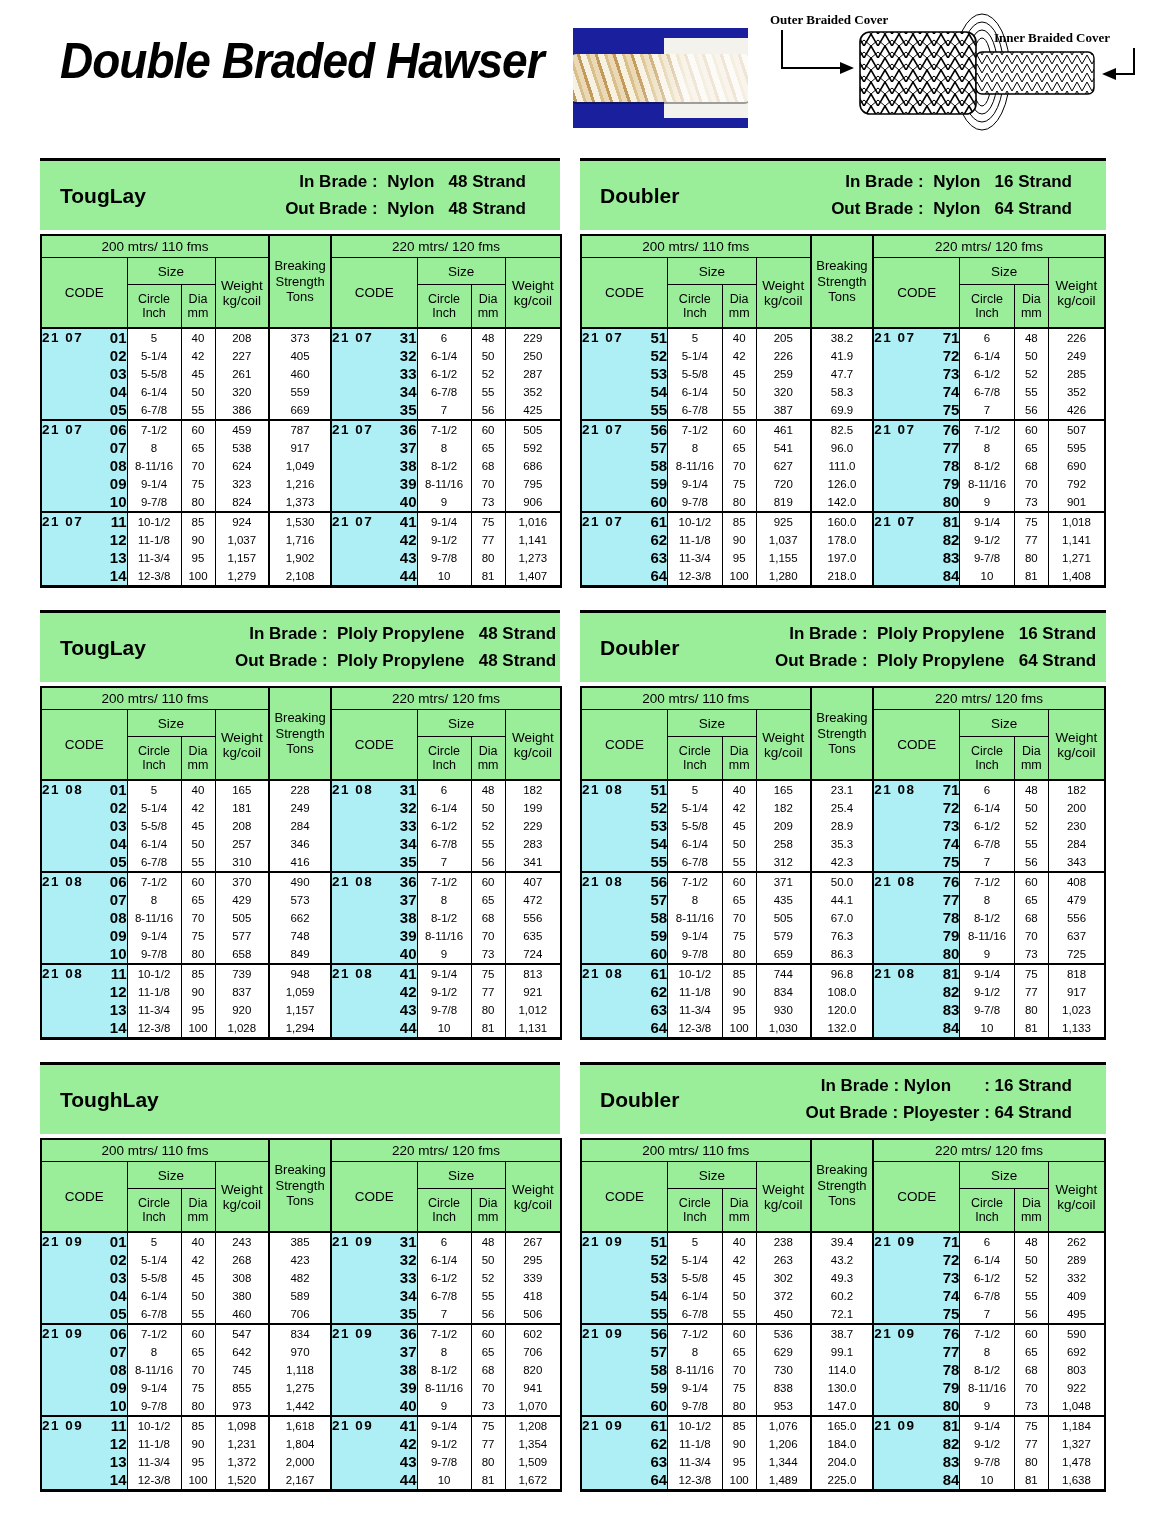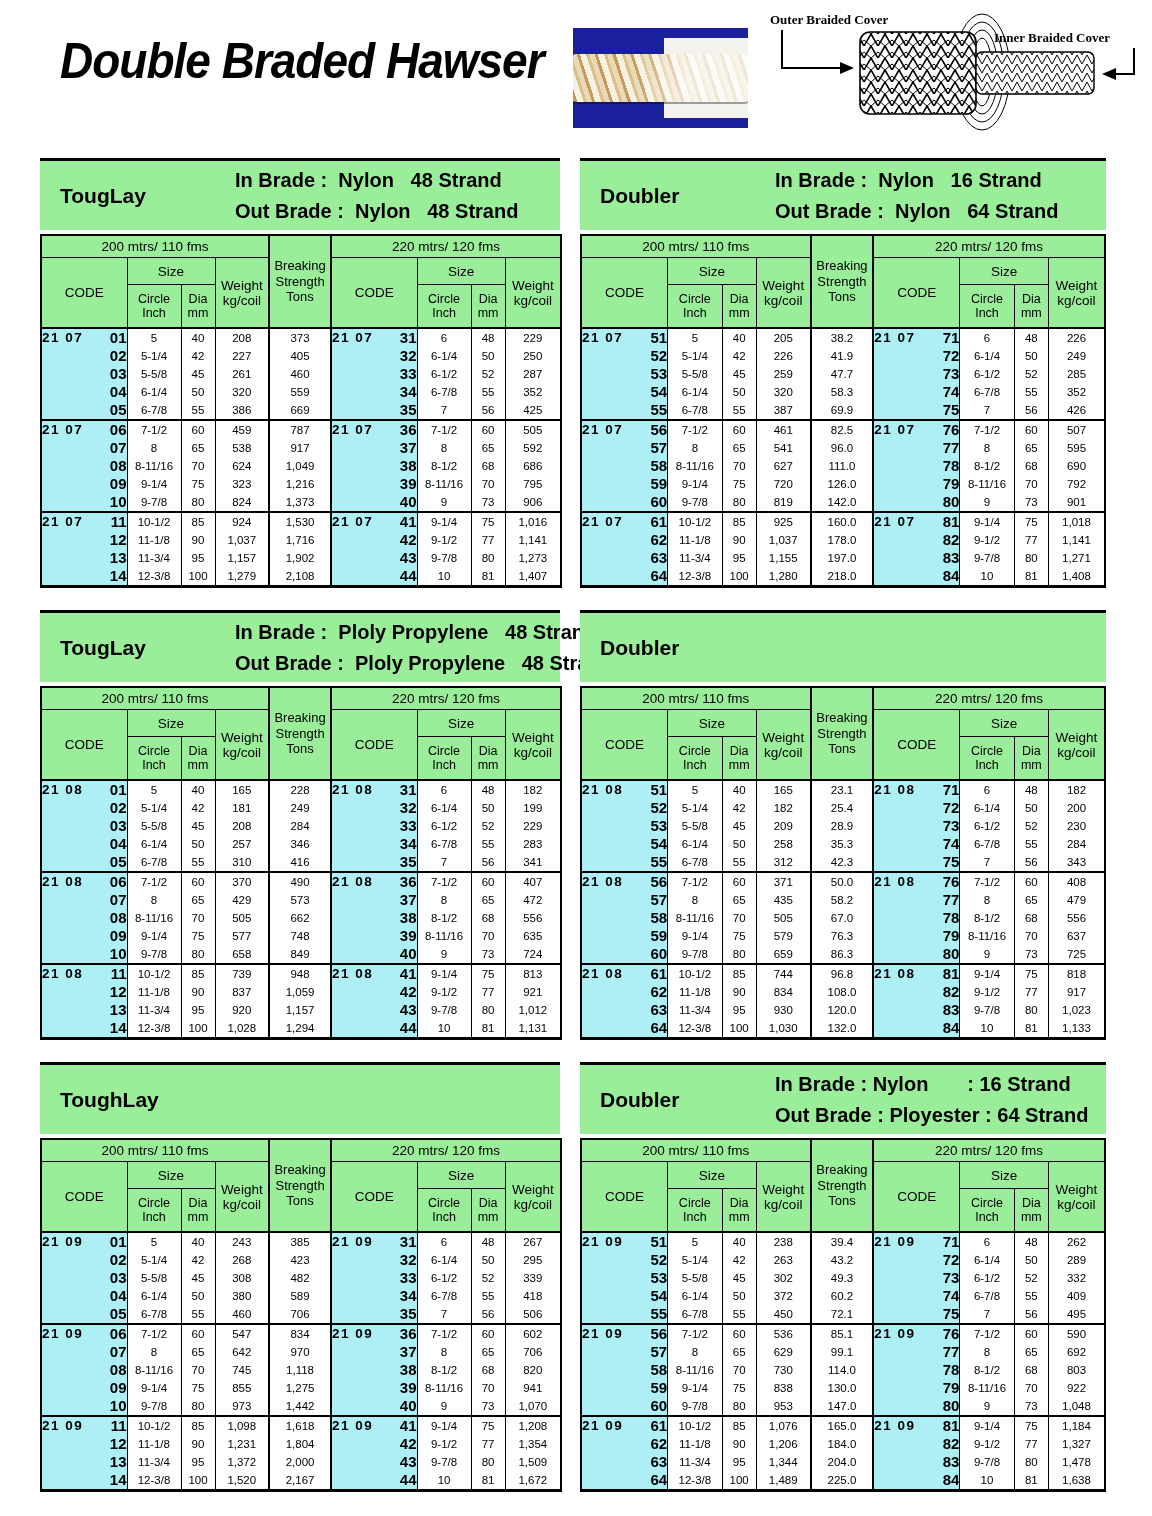--- a/index.html
+++ b/index.html
@@ -17,21 +17,21 @@
   .braid-diagram{position:absolute;left:752px;top:10px;width:398px;height:130px;}
   .braid-diagram svg{width:100%;height:100%;}
   .diagram-label{font-family:"Liberation Serif",serif;font-weight:bold;font-size:13px;}
 
   
   #tables-grid{position:absolute;left:40px;top:158px;width:1066px;display:grid;grid-template-columns:520px 526px;column-gap:20px;row-gap:22px;}
   .dbtable{width:100%;}
 
   .band{background:var(--green);border-top:3px solid #000;height:69px;display:flex;align-items:center;margin-bottom:4px;}
   .tname{font-size:21px;font-weight:bold;padding-left:20px;flex:0 0 175px;}
-  .specs{flex:1;text-align:left;padding-right:22px;font-weight:bold;font-size:20px;line-height:1.55;white-space:pre;}
+  .specs{flex:1;text-align:right;padding-right:34px;font-weight:bold;font-size:17px;line-height:1.55;white-space:pre;}
 
   table.spec{border-collapse:collapse;width:100%;table-layout:fixed;border:2px solid #000;border-bottom-width:3px;}
   table.spec th{background:var(--green);border:1px solid #000;font-weight:normal;white-space:pre-line;padding:0;}
   th.mtrs{height:21px;font-size:13.5px;text-align:center;}
   th.hcode,th.hweight{font-size:13.5px;}
   th.hsize{height:26px;font-size:13.5px;}
   th.hsub{height:42px;font-size:12.5px;line-height:1.15;}
   th.hbs{font-size:13px;line-height:1.2;}
   .col-bs{border-left:2px solid #000 !important;border-right:2px solid #000 !important;}
 
@@ -1118,20 +1118,21 @@
             <td>10</td>
             <td>81</td>
             <td>1,131</td>
           </tr>
         </tbody>
       </table>
     </div>
     <div class="dbtable">
       <div class="band">
         <div class="tname">Doubler</div>
+        <div class="specs"><div class="spec">In Brade :  Ploly Propylene   16 Strand</div><div class="spec">Out Brade :  Ploly Propylene   64 Strand</div></div>
       </div>
       <table class="spec">
         <colgroup>
           <col style="width: 86px;">
           <col style="width: 54px;">
           <col style="width: 34px;">
           <col style="width: 54px;">
           <col style="width: 62px;">
           <col style="width: 86px;">
           <col style="width: 54px;">
@@ -1297,21 +1298,21 @@
           <tr>
             <td class="codecell">
               <div class="codewrap">
                 <span class="code-prefix"></span>
                 <span class="code-suffix">57</span>
               </div>
             </td>
             <td>8</td>
             <td>65</td>
             <td>435</td>
-            <td class="col-bs">58.2</td>
+            <td class="col-bs">44.1</td>
             <td class="codecell">
               <div class="codewrap">
                 <span class="code-prefix"></span>
                 <span class="code-suffix">77</span>
               </div>
             </td>
             <td>8</td>
             <td>65</td>
             <td>479</td>
           </tr>
@@ -1963,21 +1964,21 @@
           <tr class="gstart">
             <td class="codecell">
               <div class="codewrap">
                 <span class="code-prefix">21 09</span>
                 <span class="code-suffix">56</span>
               </div>
             </td>
             <td>7-1/2</td>
             <td>60</td>
             <td>536</td>
-            <td class="col-bs">85.1</td>
+            <td class="col-bs">38.7</td>
             <td class="codecell">
               <div class="codewrap">
                 <span class="code-prefix">21 09</span>
                 <span class="code-suffix">76</span>
               </div>
             </td>
             <td>7-1/2</td>
             <td>60</td>
             <td>590</td>
           </tr>

